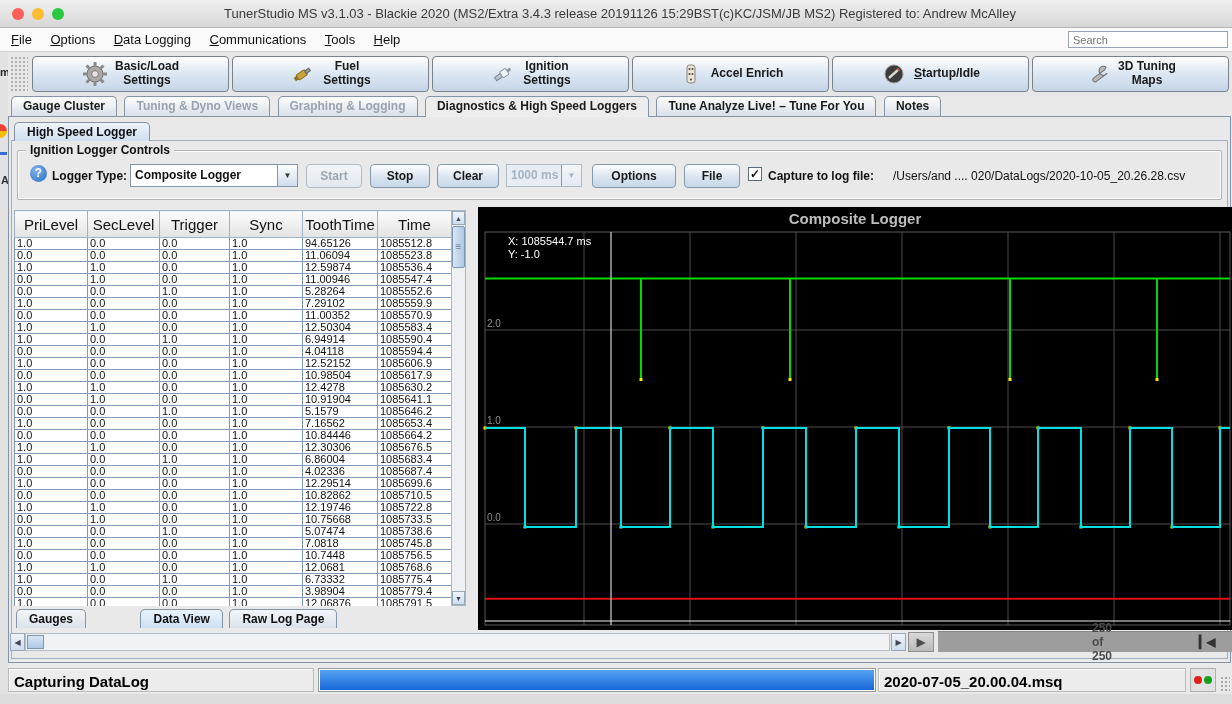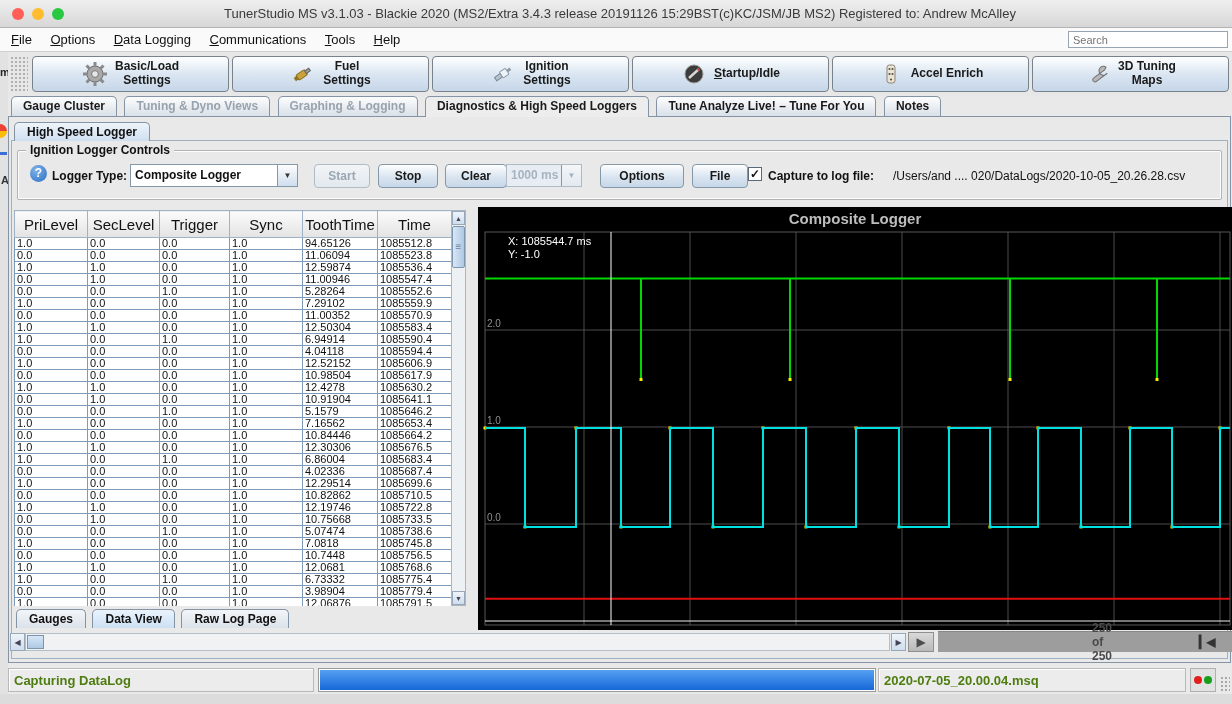--- a/index.html
+++ b/index.html
@@ -70,21 +70,21 @@
      text-align:center; line-height:17px; }
   .ctl-label { font-size:12px; font-weight:bold; }
   .combo { border:1px solid #8398a8; background:#fff; display:flex; }
   .combo .val { flex:1; font-size:12px; font-weight:bold; padding:3px 4px 0; white-space:nowrap; overflow:hidden; }
   .combo .arr { width:20px; border-left:1px solid #8398a8; background:linear-gradient(#fdfdfd,#cfdded);
      text-align:center; font-size:8px; color:#333; line-height:21px; }
   .combo.disabled { background:#e7edf3; border-color:#aebac4; }
   .combo.disabled .val { color:#a5b3c2; }
   .combo.disabled .arr { color:#a5b3c2; background:linear-gradient(#f4f6f9,#e2e9f0); }
   .btn { border:1px solid #8398a8; border-radius:4px; background:linear-gradient(#fefefe,#d9e4f0 55%,#c7d7e8);
-     font-size:12px; font-weight:bold; color:#1a1a1a; text-align:center; font-family:"Liberation Sans",sans-serif;margin-left:8px; }
+     font-size:12px; font-weight:bold; color:#1a1a1a; text-align:center; font-family:"Liberation Sans",sans-serif; }
   .btn.disabled { color:#9ba7b2; background:linear-gradient(#f3f5f7,#e2e8ee); border-color:#b0bbc4; }
   .chk { left:748px; top:167px; width:14px; height:14px; background:#fff; border:1px solid #5a6a7a;
      font-size:12px; font-weight:bold; line-height:13px; text-align:center; color:#111; }
   .cap-path { font-size:12px; color:#111; }
 
   
   .datatable { left:14px; top:210px; border-collapse:collapse; table-layout:fixed; background:#fff; }
   .datatable th { border:1px solid #9fb2c6; background:linear-gradient(#fbfbfb,#e3e3e3);
      font-size:15px; font-weight:normal; height:27px; overflow:hidden; }
   .datatable td { border:1px solid #7f99b9; font-size:11px; height:11.78px; line-height:11px;
@@ -95,41 +95,41 @@
      border:1px solid #98a8b8; font-size:7px; text-align:center; line-height:13px; color:#445; }
   .sb-thumb { position:absolute; left:0; top:15px; width:13px; height:42px;
      background:linear-gradient(90deg,#d7e6f6,#aec9e4); border:1px solid #7e96ad; border-radius:2px; }
   .sb-thumb::after { content:"≡"; display:block; text-align:center; color:#6a82a0; font-size:10px; line-height:40px; }
 
   
   .subtabs { left:16px; top:609px; height:20px; }
   .stab { display:inline-block; height:19px; padding:2px 12px 0; margin-right:2px; font-size:12px; font-weight:bold;
      border:1px solid #8494a4; border-bottom:none; border-radius:5px 5px 0 0;
      background:linear-gradient(#f3f6f9,#dbe2ea); }
-  .stab.selected { background:linear-gradient(#eaf3fc,#cce0f4); }
+  .stab.selected { background:linear-gradient(#eaf3fc,#cce0f4);margin-left:48px; }
 
   
   .chart-wrap { left:478px; top:207px; width:754px; height:423px; background:#000; }
 
   
   .hscroll-arrow { width:15px; height:18px; background:linear-gradient(#eef4fa,#cfdded); border:1px solid #98a8b8;
      font-size:8px; text-align:center; line-height:17px; color:#445; }
   .hscroll-track { left:25px; top:633px; width:865px; height:18px; background:#f0f2f4; border:1px solid #b4bec8; }
   .hscroll-thumb { position:absolute; left:1px; top:1px; width:17px; height:14px;
      background:linear-gradient(#d7e6f6,#aec9e4); border:1px solid #7e96ad; }
   .play-btn { left:908px; top:632px; width:26px; height:20px; background:linear-gradient(#d9d9d9,#b9b9b9);
      border:1px solid #8f8f8f; color:#4d4d4d; font-size:12px; text-align:center; line-height:18px; }
   .chart-tb { left:938px; top:631px; width:294px; height:21px; background:#9d9d9d; border-top:1px solid #888;
      display:flex; align-items:center;gap:40px; }
   .ct-text { font-size:12px; font-weight:bold; color:#4a4a4a; }
   .nav-btn { font-size:12px; color:#333; margin-left:7px; letter-spacing:-2px; font-weight:bold; }
 
   
   .status-box { background:#ececec; border:1px solid #b9b9b9; box-shadow:inset 1px 1px 0 #fff;
-     font-size:13px; font-weight:bold; color:#4d7c0f; padding:4px 0 0 5px; white-space:nowrap; overflow:hidden; }
+     font-size:15px; font-weight:bold; color:#000000; padding:4px 0 0 5px; white-space:nowrap; overflow:hidden; }
   .progress { left:318px; top:668px; width:558px; height:24px; border:1px solid #9a9a9a; background:#fff; padding:1px; }
   .progress .fill { width:100%; height:100%; background:linear-gradient(#55a0f2,#1668d8); }
   .ind-box { left:1190px; top:668px; width:26px; height:24px; background:#e2e2e2; border:1px solid #b0b0b0;
      display:flex; align-items:center; justify-content:center; gap:2px; }
   .dot { width:8px; height:8px; border-radius:50%; }
   .grip { left:1220px; top:676px; width:10px; height:16px;
      background-image:radial-gradient(#a8a8a8 30%, transparent 31%); background-size:4px 4px; }
   .bottom-strip { left:0; top:694px; width:1232px; height:10px; background:#dcdcdc; }
 </style>
 </head>
@@ -204,37 +204,37 @@
         <rect x="11" y="9.5" width="7" height="7" rx="1" fill="#eef3f7" stroke="#8a98a4"></rect>
         <rect x="18" y="11.5" width="4" height="3" fill="#8f9aa4"></rect>
       </g>
     </svg>
     <span class="lbl"><span>Ignition</span><br>
       <span>Settings</span></span>
   </div>
 
   <div class="tb-btn">
     <svg class="tb-ico" viewBox="0 0 26 26">
-      <circle cx="13" cy="13" r="9" fill="#3c3c3c" stroke="#9a9a9a"></circle>
-      <line x1="8" y1="17" x2="18" y2="8" stroke="#d8d8d8" stroke-width="2.4"></line>
-      <circle cx="17.5" cy="8.5" r="1.2" fill="#c23a2a"></circle>
-    </svg>
-    <span class="lbl ufl">Startup/Idle</span>
-  </div>
-
-  <div class="tb-btn">
-    <svg class="tb-ico" viewBox="0 0 26 26">
       <rect x="9" y="4" width="8" height="18" rx="2.5" fill="#ece4d2" stroke="#8a8376"></rect>
       <circle cx="11.5" cy="8" r="1.1" fill="#555"></circle>
         <circle cx="14.5" cy="8" r="1.1" fill="#555"></circle>
       <circle cx="11.5" cy="13" r="1.1" fill="#555"></circle>
         <circle cx="14.5" cy="13" r="1.1" fill="#555"></circle>
       <circle cx="13" cy="18.5" r="1.1" fill="#555"></circle>
     </svg>
     <span class="lbl">Accel Enrich</span>
+  </div>
+
+  <div class="tb-btn">
+    <svg class="tb-ico" viewBox="0 0 26 26">
+      <circle cx="13" cy="13" r="9" fill="#3c3c3c" stroke="#9a9a9a"></circle>
+      <line x1="8" y1="17" x2="18" y2="8" stroke="#d8d8d8" stroke-width="2.4"></line>
+      <circle cx="17.5" cy="8.5" r="1.2" fill="#c23a2a"></circle>
+    </svg>
+    <span class="lbl ufl">Startup/Idle</span>
   </div>
 
 
   <div class="tb-btn">
     <svg class="tb-ico" viewBox="0 0 26 26">
       <path d="M20 5 a4.5 4.5 0 1 0 2 6 l-9.5 9.5 a2.2 2.2 0 1 1 -3.1-3.1 L19 8 z" fill="#b9b9b9" stroke="#707070" transform="rotate(8 13 13)"></path>
     </svg>
     <span class="lbl"><span>3D Tuning</span><br>
       <span>Maps</span></span>
   </div>

